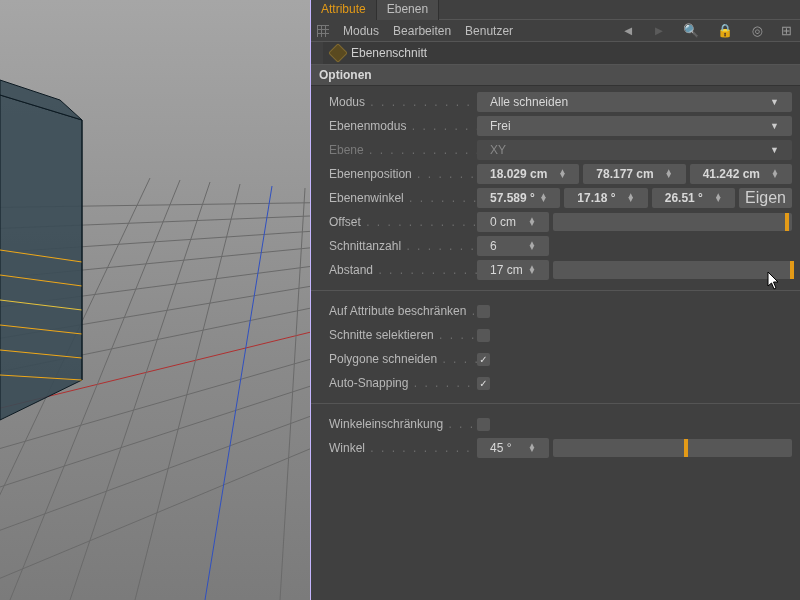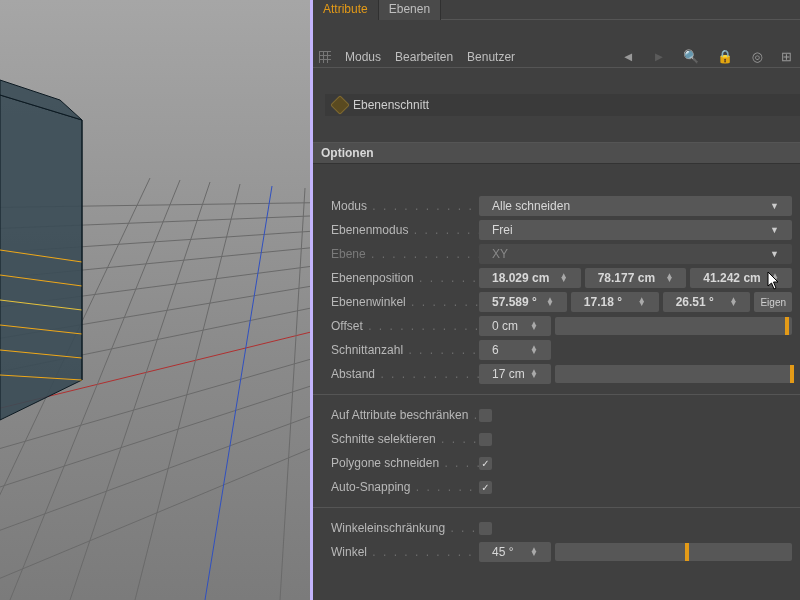--- a/index.html
+++ b/index.html
@@ -18,22 +18,22 @@
   .grid-floor line { stroke: #6a6a6a; stroke-width: 1; }
   .axis-x { stroke: #b03030 !important; stroke-width: 1.5; }
   .axis-z { stroke: #3050c0 !important; stroke-width: 1.5; }
   .cube { position: absolute; inset: 0; }
   .cube polygon { fill: #3a4b55; fill-opacity: .9; stroke: #0d1a22; stroke-width: 1; }
   .cube .edge-highlight { stroke: #e6c23c; stroke-width: 1; }
   .cube .edge-sel { stroke: #f0a818; stroke-width: 1; }
 
   
   .panel {
-    flex: 1; height: 600px; background: #404040; border-left: 3px solid #c4b5fd;
-    display: flex; flex-direction: column; gap: 26px;
+    flex: 1; height: 600px; background: #404040; border-left: 1px solid #c4b5fd;
+    display: flex; flex-direction: column;
   }
   .tabbar { display: flex; align-items: center; height: 20px; background: #404040; border-bottom: 1px solid #555; }
   .tab {
     padding: 3px 10px 4px; font-size: 12px; color: #bfbfbf; cursor: pointer;
     background: #4a4a4a; border-right: 1px solid #303030;
   }
   .tab.active { background: #404040; color: #e39a17; }
   .menubar {
     display: flex; align-items: center; height: 22px; padding: 0 6px; gap: 14px;
     background: #404040; border-bottom: 1px solid #555;
@@ -92,21 +92,21 @@
   }
   .chkwrap { display: flex; align-items: center; }
   .chk {
     width: 13px; height: 13px; background: #575757; border-radius: 2px;
     display: flex; align-items: center; justify-content: center; cursor: pointer;
     color: #ddd; font-size: 10px;
   }
   .btn {
     height: 20px; padding: 0 6px; background: #5a5a5a; color: #d0d0d0;
     border-radius: 2px; display: flex; align-items: center; cursor: pointer;
-    font-size: 10px;
+    font-size: 16px;
   }
   .sep { height: 1px; background: #555; margin: 6px -8px 6px -18px; }
   .cursor-arrow {
     position: absolute; left: 767px; top: 271px; width: 14px; height: 20px;
     pointer-events: none; z-index: 50;
   }
 </style>
 </head>
 <body>
 

